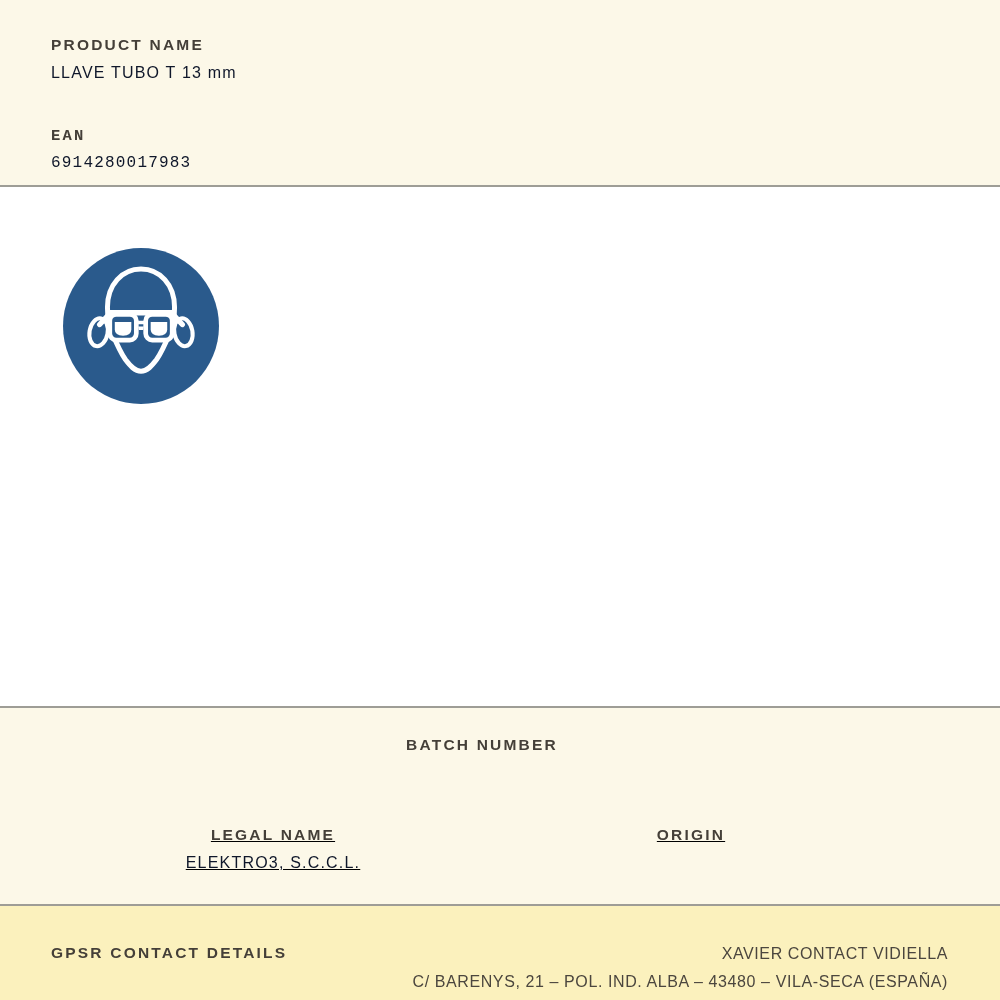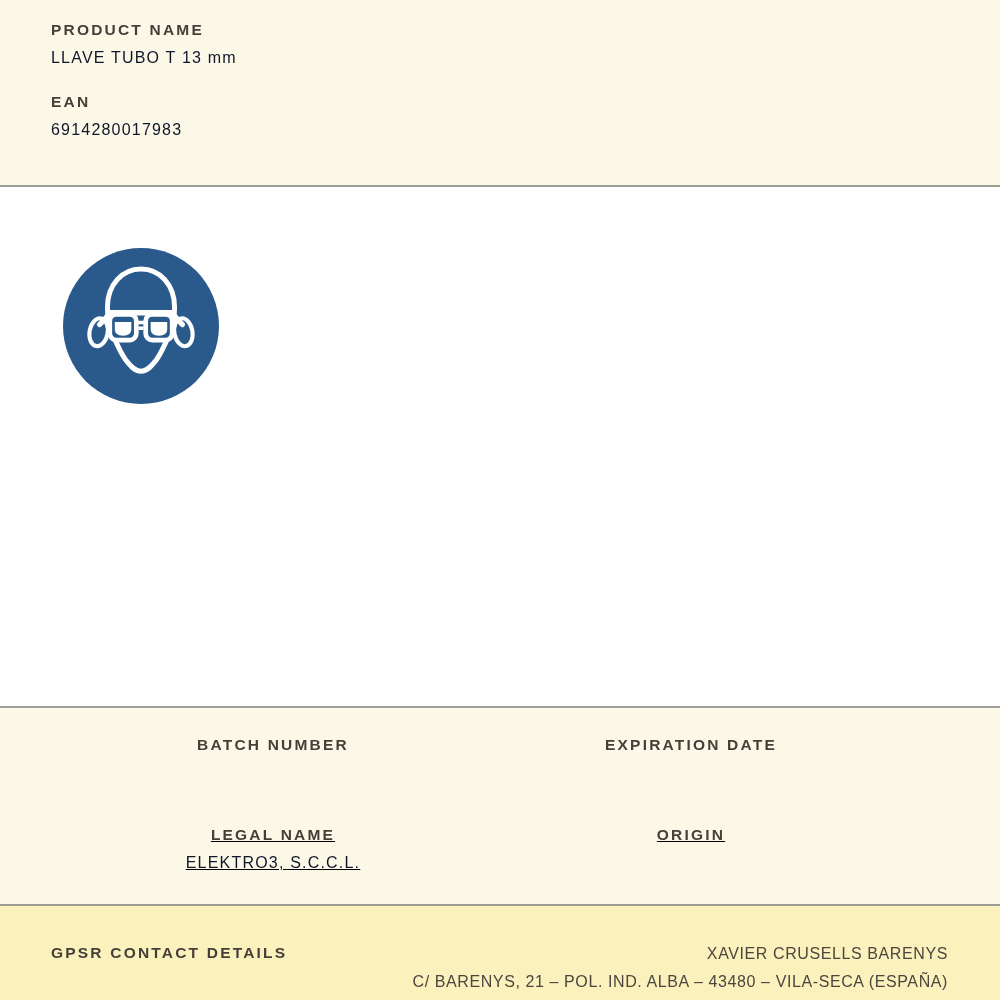--- a/index.html
+++ b/index.html
@@ -26,23 +26,23 @@
     color: #0f172a;
     line-height: 19px;
     margin-top: 9px;
   }
 
   
   .sec-top {
     height: 185px;
     background: #fcf8e8;
     box-sizing: border-box;
-    padding: 21px 0 0 51px;
+    padding: 36px 0 0 51px;
   }
-  .field-ean { margin-top: 26px; }
+  .field-ean { margin-top: 45px; font-family: Liberation Mono, monospace; }
 
   
   .sec-icon { height: 458px; background: #ffffff; }
   .icon-wrap {
     width: 156px; height: 156px;
     margin: 61px 0 0 63px;
   }
   .icon-wrap svg { display: block; }
 
   
@@ -126,40 +126,36 @@
   </section>
 
   <div class="divider"></div>
 
   <section class="sec-info">
     <div class="info-row">
       <div class="info-cell">
         <div class="label">BATCH NUMBER</div>
         <div class="value"></div>
       </div>
-      <div class="info-cell">
-        <div class="label">EXPIRATION DATE</div>
-        <div class="value"></div>
-      </div>
     </div>
     <div class="info-row row2">
       <div class="info-cell">
         <div class="label">LEGAL NAME</div>
         <div class="value">ELEKTRO3, S.C.C.L.</div>
       </div>
       <div class="info-cell">
         <div class="label">ORIGIN</div>
       </div>
     </div>
   </section>
 
   <div class="divider"></div>
 
   <section class="sec-contact">
     <div class="label contact-label">GPSR CONTACT DETAILS</div>
     <div class="contact-lines">
-      <div>XAVIER CRUSELLS BARENYS</div>
+      <div>XAVIER CONTACT VIDIELLA</div>
       <div>C/ BARENYS, 21 – POL. IND. ALBA – 43480 – VILA-SECA (ESPAÑA)</div>
       <div>+34 977 79 29 45 – xavi@elektro3.com</div>
     </div>
   </section>
 
 </div>
 
 </body></html>

